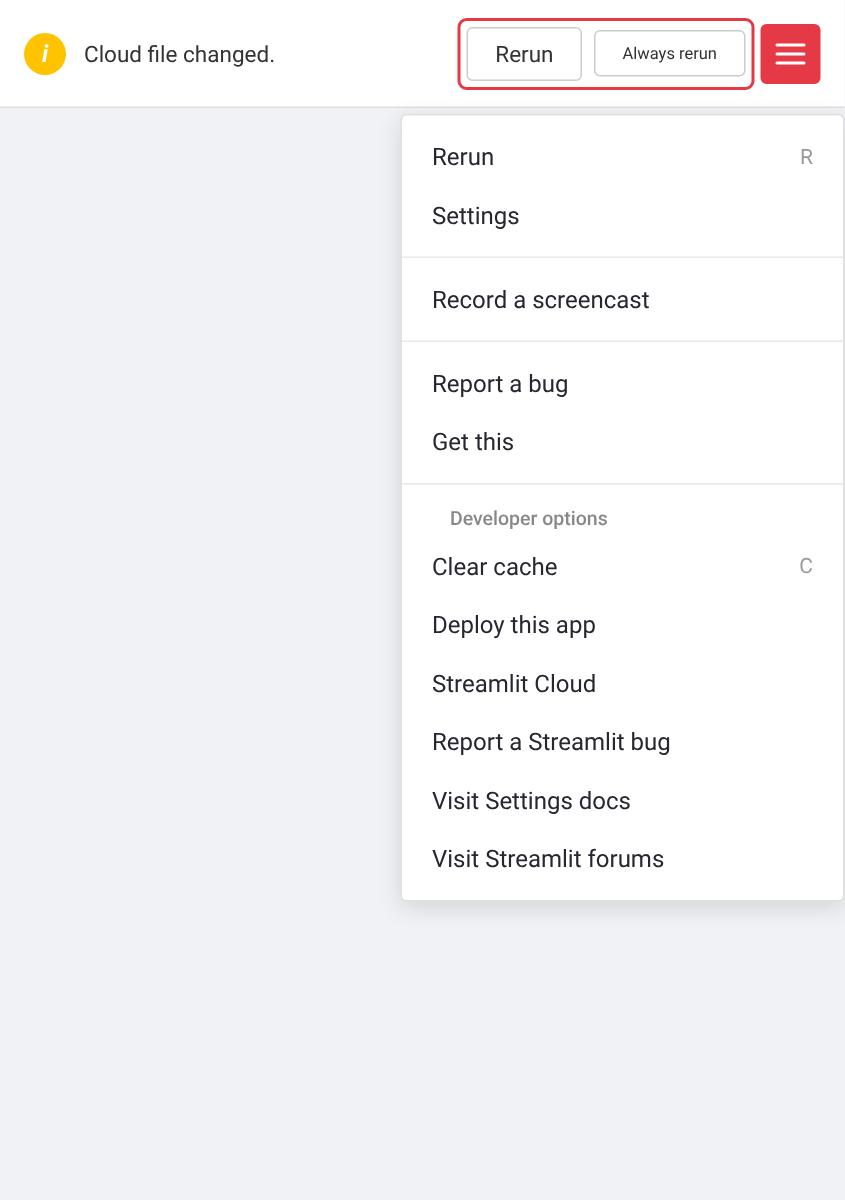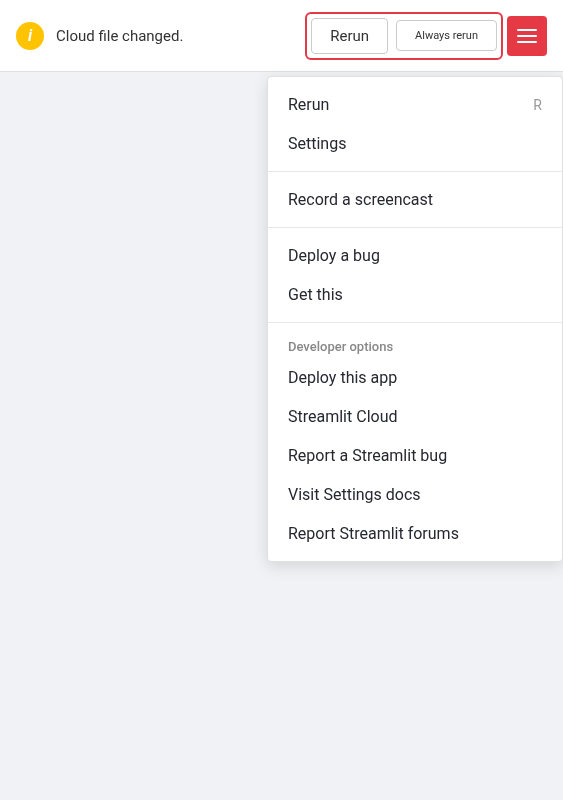--- a/index.html
+++ b/index.html
@@ -137,21 +137,21 @@
       cursor: pointer;
     }
 
     .menu-shortcut {
       color: #999;
       font-size: 14px;
       margin-left: 8px;
     }
 
     .menu-section-label {
-      padding: 8px 20px 4px;
+      padding: 8px 32px 4px;
       font-size: 13px;
       color: #888;
       font-weight: 500;
     }
 
     
     .main-content {
       position: absolute;
       top: 72px;
       left: 0;
@@ -196,39 +196,43 @@
   </div>
 
   <div class="menu-section">
     <div class="menu-item">
       <span>Record a screencast</span>
     </div>
   </div>
 
   <div class="menu-section">
     <div class="menu-item">
-      <span>Deploy a bug</span>
+      <span>Report a bug</span>
     </div>
     <div class="menu-item">
       <span>Get this</span>
     </div>
   </div>
 
 
   <div class="menu-section">
     <div class="menu-section-label">Developer options</div>
     <div class="menu-item">
+      <span>Clear cache</span>
+      <span class="menu-shortcut">C</span>
+    </div>
+    <div class="menu-item">
       <span>Deploy this app</span>
     </div>
     <div class="menu-item">
       <span>Streamlit Cloud</span>
     </div>
     <div class="menu-item">
       <span>Report a Streamlit bug</span>
     </div>
     <div class="menu-item">
       <span>Visit Settings docs</span>
     </div>
     <div class="menu-item">
-      <span>Report Streamlit forums</span>
+      <span>Visit Streamlit forums</span>
     </div>
   </div>
 </div>
 
 </body></html>

